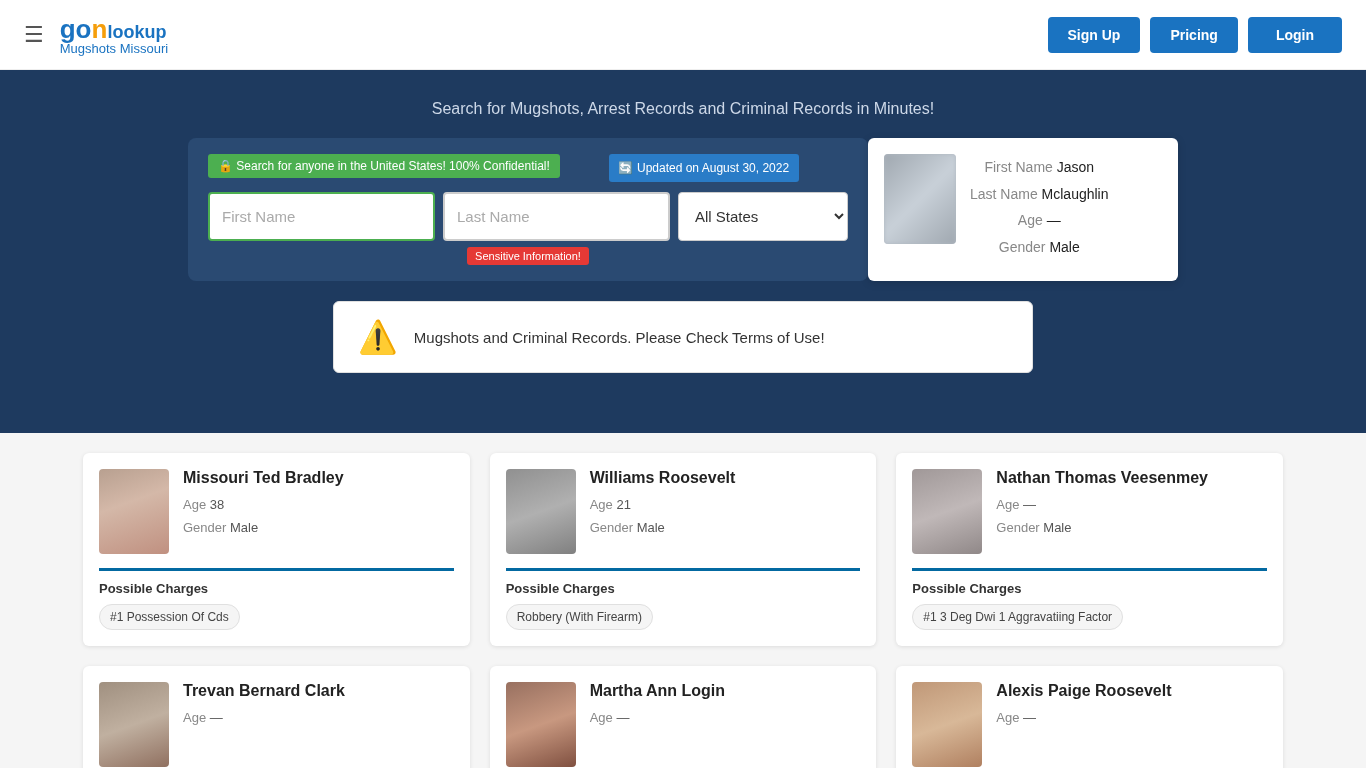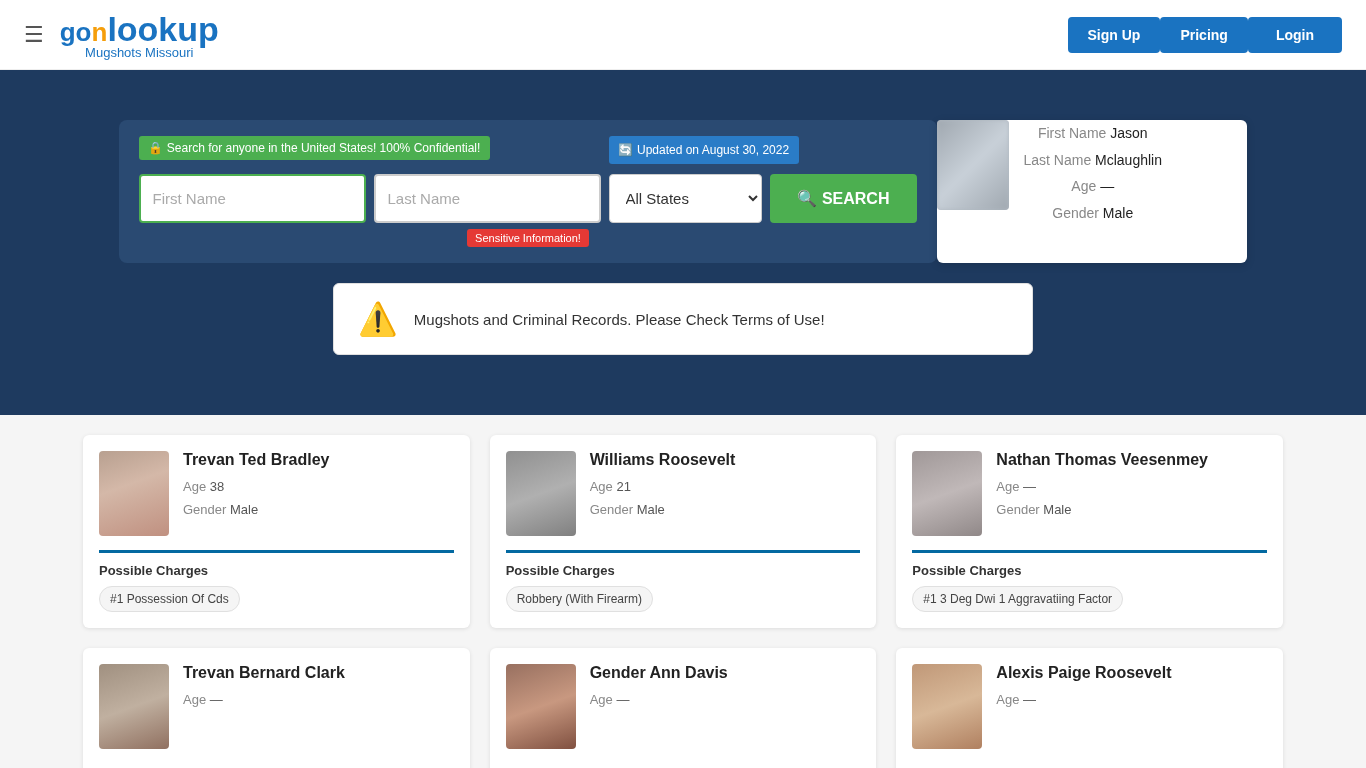--- a/index.html
+++ b/index.html
@@ -3,21 +3,21 @@
   <meta charset="utf-8">
   <style>
     * { margin: 0; padding: 0; box-sizing: border-box; }
     body { font-family: Arial, sans-serif; background: #f5f5f5; width: 1366px; min-height: 768px; overflow-x: hidden; }
 
     
     .header { background: #fff; display: flex; align-items: center; justify-content: space-between; padding: 10px 24px; border-bottom: 1px solid #eee; height: 70px; }
     .header-left { display: flex; align-items: center; gap: 16px; }
     .hamburger { font-size: 22px; color: #555; cursor: pointer; }
     .logo-sub { font-size: 13px; color: #1a73c1; text-align: center; margin-top: -4px; }
-    .header-right { display: flex; }
+    .header-right { display: flex; gap: 10px; }
     .btn-signup { background: #1a73c1; color: #fff; border: none; padding: 10px 20px; border-radius: 4px; cursor: pointer; font-size: 14px; font-weight: bold; }
     .btn-pricing { background: #1a73c1; color: #fff; border: none; padding: 10px 20px; border-radius: 4px; cursor: pointer; font-size: 14px; font-weight: bold; }
     .btn-login { background: #1a73c1; color: #fff; border: none; padding: 10px 28px; border-radius: 4px; cursor: pointer; font-size: 14px; font-weight: bold; }
 
     
     .hero { background: #1e3a5f; color: #fff; text-align: center; padding: 30px 20px 40px; }
     .hero h1 { font-size: 42px; font-weight: bold; margin-bottom: 10px; }
     .hero p { font-size: 16px; color: #cdd8e8; }
 
     
@@ -28,21 +28,21 @@
     .search-bars-row { display: flex; justify-content: space-between; margin-bottom: 8px; }
     .search-inputs-row { display: flex; gap: 8px; margin-top: 10px; }
     .search-input { flex: 1; padding: 14px 12px; border: 2px solid #4caf50; border-radius: 4px; font-size: 15px; background: #fff; color: #aaa; }
     .search-input::placeholder { color: #aaa; }
     .search-input.last { border-color: #ccc; color: #333; }
     .search-select { flex: 1; padding: 14px 12px; border: 1px solid #ccc; border-radius: 4px; font-size: 15px; background: #fff; color: #333; appearance: auto; }
     .btn-search { background: #4caf50; color: #fff; border: none; padding: 14px 28px; border-radius: 4px; font-size: 16px; font-weight: bold; cursor: pointer; white-space: nowrap; }
     .sensitive-badge { background: #e53935; color: #fff; font-size: 11px; padding: 3px 8px; border-radius: 3px; display: inline-block; margin-top: 6px; }
 
     
-    .person-card-featured { background: #fff; border-radius: 6px; flex: 0 0 310px; display: flex; gap: 14px; align-items: flex-start; box-shadow: 0 2px 8px rgba(0,0,0,0.15); }
+    .person-card-featured { background: #fff; border-radius: 6px; padding: 16px; flex: 0 0 310px; display: flex; gap: 14px; align-items: flex-start; box-shadow: 0 2px 8px rgba(0,0,0,0.15); }
     .person-photo { width: 72px; height: 90px; background: #b0b8c1; border-radius: 4px; flex-shrink: 0; overflow: hidden; }
     .person-photo-blur { width: 100%; height: 100%; background: linear-gradient(135deg, #a0a8b0 0%, #c8d0d8 50%, #a0a8b0 100%); filter: blur(2px); }
     .person-info { font-size: 14px; line-height: 1.9; }
     .person-info .label { color: #888; font-weight: normal; }
     .person-info .value { color: #222; font-weight: normal; }
 
     
     .warning-bar { background: #fff; border: 1px solid #e0e0e0; border-radius: 6px; margin: 20px auto; max-width: 700px; display: flex; align-items: center; gap: 16px; padding: 16px 24px; }
     .warning-icon { color: #f57c00; font-size: 32px; }
     .warning-text { color: #333; font-size: 15px; font-weight: 500; }
@@ -71,46 +71,46 @@
     .clearfix::after { content: ''; display: table; clear: both; }
   </style>
 </head>
 <body>
 
 <header class="header">
   <div class="header-left">
     <span class="hamburger">☰</span>
     <div>
       <div>
-        <span style="color:#1a73c1;font-size:26px;font-weight:bold;">go</span><span style="color:#f59e0b;font-size:26px;font-weight:bold;">n</span><span style="color:#1a73c1;font-size:34px;font-weight:bold;">lookup</span>
+        <span style="color:#1a73c1;font-size:26px;font-weight:bold;">go</span><span style="color:#f59e0b;font-size:26px;font-weight:bold;">n</span><span style="color:#1a73c1;font-size:18px;font-weight:bold;">lookup</span>
       </div>
       <div class="logo-sub">Mugshots Missouri</div>
     </div>
   </div>
   <div class="header-right">
     <button class="btn-signup">Sign Up</button>
     <button class="btn-pricing">Pricing</button>
     <button class="btn-login">Login</button>
   </div>
 </header>
 
 <section class="hero">
+  <p>Search for Mugshots, Arrest Records and Criminal Records in Minutes!</p>
 
   <div class="search-wrapper">
 
     <div class="search-box">
       <div class="search-bars-row clearfix">
         <div class="search-notice-bar">🔒 Search for anyone in the United States! 100% Confidential!</div>
         <div class="search-update-bar">🔄 Updated on August 30, 2022</div>
       </div>
       <div class="search-inputs-row">
         <input class="search-input" type="text" placeholder="First Name" style="">
         <input class="search-input last" type="text" placeholder="Last Name" style="">
         <select class="search-select" id="state-select"><option value="All States">All States</option><option value="Alabama">Alabama</option><option value="Alaska">Alaska</option><option value="Arizona">Arizona</option><option value="Arkansas">Arkansas</option><option value="California">California</option><option value="Colorado">Colorado</option><option value="Connecticut">Connecticut</option><option value="Delaware">Delaware</option><option value="Florida">Florida</option><option value="Georgia">Georgia</option><option value="Hawaii">Hawaii</option><option value="Idaho">Idaho</option><option value="Illinois">Illinois</option><option value="Indiana">Indiana</option><option value="Iowa">Iowa</option><option value="Kansas">Kansas</option><option value="Kentucky">Kentucky</option><option value="Louisiana">Louisiana</option><option value="Maine">Maine</option><option value="Maryland">Maryland</option><option value="Massachusetts">Massachusetts</option><option value="Michigan">Michigan</option><option value="Minnesota">Minnesota</option><option value="Mississippi">Mississippi</option><option value="Missouri">Missouri</option><option value="Montana">Montana</option><option value="Nebraska">Nebraska</option><option value="Nevada">Nevada</option><option value="New Hampshire">New Hampshire</option><option value="New Jersey">New Jersey</option><option value="New Mexico">New Mexico</option><option value="New York">New York</option><option value="North Carolina">North Carolina</option><option value="North Dakota">North Dakota</option><option value="Ohio">Ohio</option><option value="Oklahoma">Oklahoma</option><option value="Oregon">Oregon</option><option value="Pennsylvania">Pennsylvania</option><option value="Rhode Island">Rhode Island</option><option value="South Carolina">South Carolina</option><option value="South Dakota">South Dakota</option><option value="Tennessee">Tennessee</option><option value="Texas">Texas</option><option value="Utah">Utah</option><option value="Vermont">Vermont</option><option value="Virginia">Virginia</option><option value="Washington">Washington</option><option value="West Virginia">West Virginia</option><option value="Wisconsin">Wisconsin</option><option value="Wyoming">Wyoming</option></select>
-        <button class="btn-search">🔍 SEARCH</button>
       </div>
       <div>
         <span class="sensitive-badge">Sensitive Information!</span>
       </div>
     </div>
 
     <div class="person-card-featured">
       <div class="person-photo">
         <div class="person-photo-blur"></div>
       </div>
@@ -130,21 +130,21 @@
 </section>
 
 <section class="records-section">
   <div class="records-grid" id="records-grid">
       <div class="record-card">
       <div class="record-person-row">
         <div class="record-photo record-photo-1">
           <div class="record-photo-blur" style="width:100%;height:100%;"></div>
         </div>
         <div class="record-info">
-          <div class="record-name">Trevan Ted Bradley</div>
+          <div class="record-name">Missouri Ted Bradley</div>
           <div class="record-detail"><span class="lbl">Age </span>38</div>
           <div class="record-detail"><span class="lbl">Gender </span>Male</div>
         </div>
       </div>
       <div class="charges-section">
         <div class="charges-title">Possible Charges</div>
         <span class="charge-badge">#1 Possession Of Cds</span>
       </div>
     </div>
       <div class="record-card">
@@ -191,21 +191,21 @@
         </div>
       </div>
 
     </div>
       <div class="record-card">
       <div class="record-person-row">
         <div class="record-photo record-photo-5">
           <div class="record-photo-blur" style="width:100%;height:100%;"></div>
         </div>
         <div class="record-info">
-          <div class="record-name">Gender Ann Davis</div>
+          <div class="record-name">Martha Ann Login</div>
           <div class="record-detail"><span class="lbl">Age </span>—</div>
 
         </div>
       </div>
 
     </div>
       <div class="record-card">
       <div class="record-person-row">
         <div class="record-photo record-photo-6">
           <div class="record-photo-blur" style="width:100%;height:100%;"></div>

